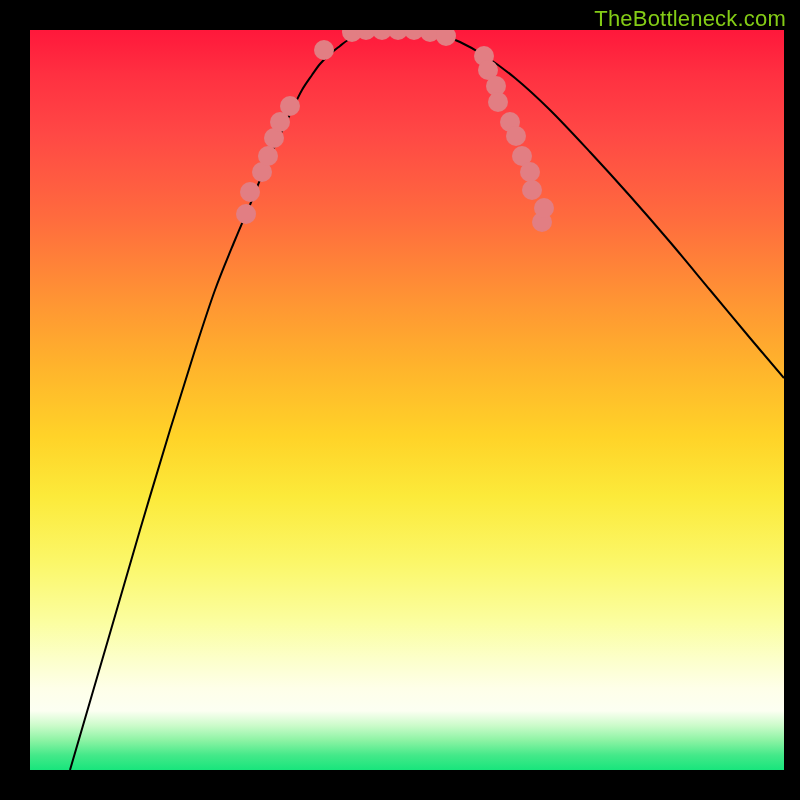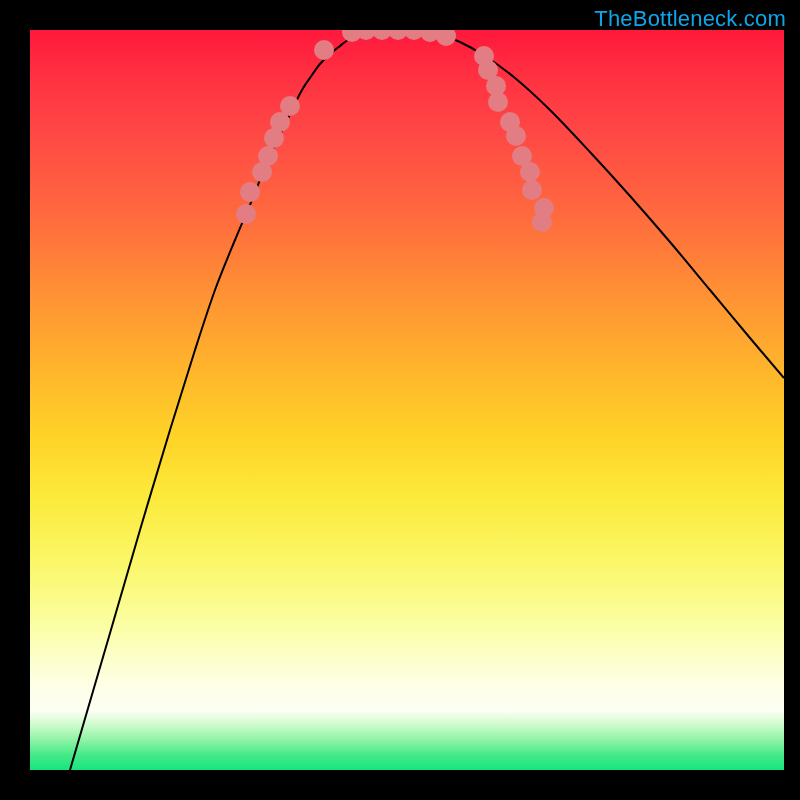--- a/index.html
+++ b/index.html
@@ -45,21 +45,21 @@
     #cbfbca 94%,
     #8cf3a4 96%,
     #44e989 98%,
     #18e57c 100%
   );
 }
 .watermark {
   position: absolute;
   top: 6px;
   right: 14px;
-  color: #0ea5e9;
+  color: #84cc16;
   font-size: 22px;
   letter-spacing: 0.2px;
   font-family: Arial, sans-serif;
 }
 svg.overlay {
   position: absolute;
   inset: 0;
 }
 </style>
 </head>

